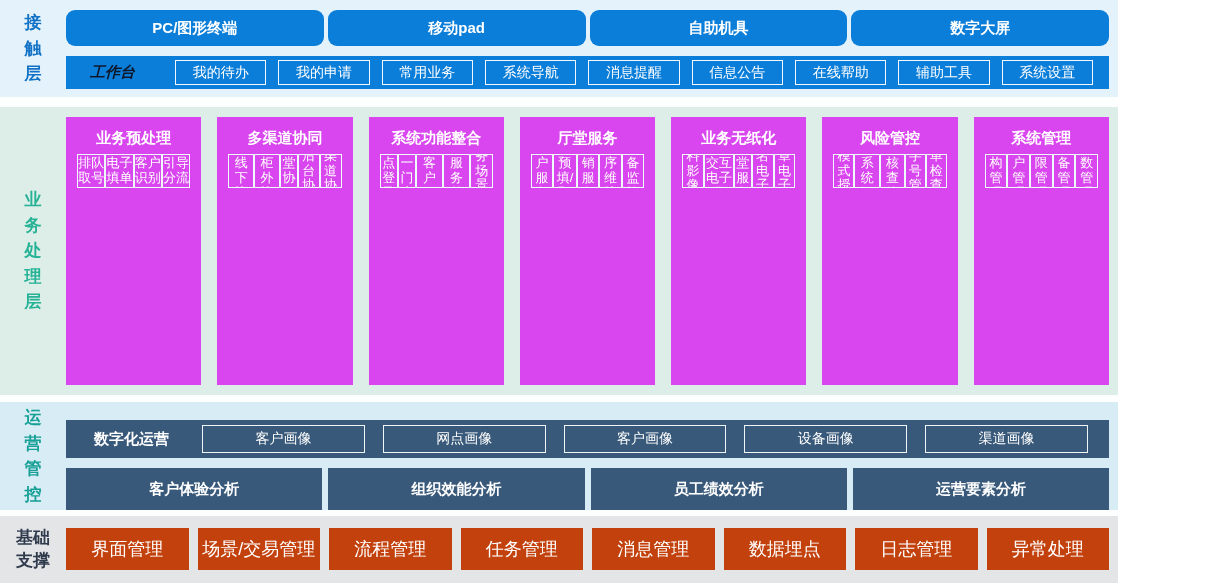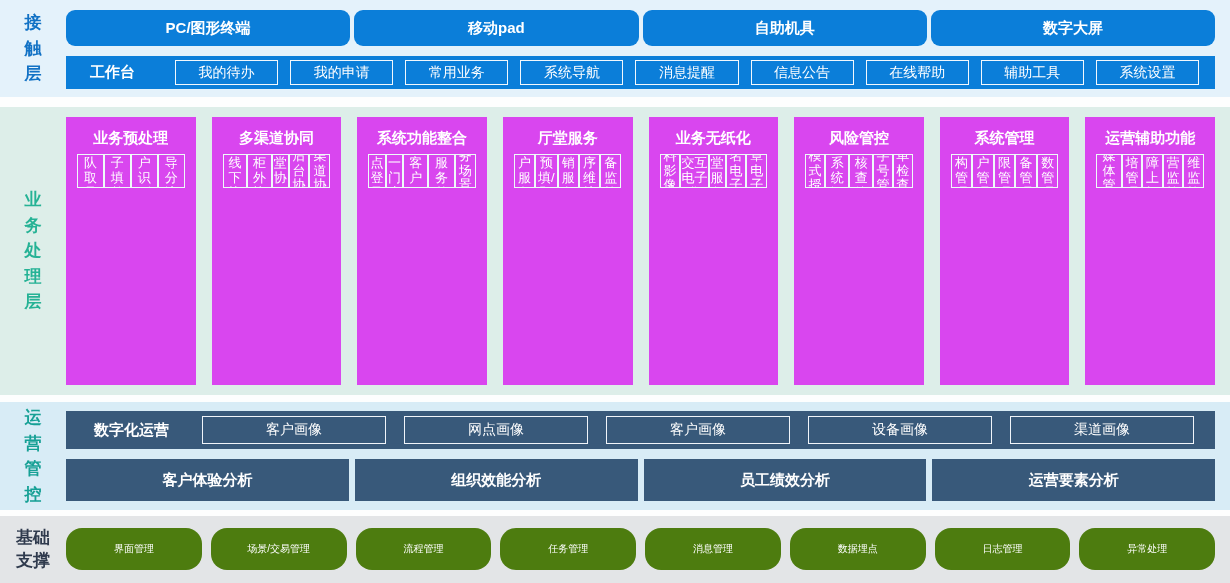--- a/index.html
+++ b/index.html
@@ -1,45 +1,45 @@
 <!DOCTYPE html>
 <html><head>
 <meta charset="utf-8">
 <style>
   * { margin:0; padding:0; box-sizing:border-box; }
   html,body { background:#ffffff; }
   .page {
-    width:1230px; height:583px; background:#fdfefe; overflow:hidden;
+    width:1118px; height:583px; background:#fdfefe; overflow:hidden;
     font-family:"Liberation Sans","DejaVu Sans",sans-serif;
     display:flex; flex-direction:column;
   }
   .layer { display:flex; width:100%; }
   .label-strip {
     width:66px; flex:0 0 66px; display:flex; align-items:center; justify-content:center;
   }
   .v-label {
     width:19px; font-size:17px; font-weight:bold; text-align:center;
     line-height:1.5; word-break:break-all;
   }
   .v-label.two-col { width:38px; line-height:1.35; }
-  .layer-content { flex:1; min-width:0; padding-right:15px; }
+  .layer-content { flex:1; min-width:0; padding-right:9px; }
 
   
   .layer-contact { height:97px; background:#e4f2fb; margin-bottom:10px; }
   .layer-contact .v-label { color:#1272c5; }
   .channel-row { display:flex; gap:4px; height:36px; margin-top:10px; margin-bottom:10px; }
   .channel-box {
     flex:1; background:#0b7ed9; border-radius:9px; color:#fff;
     font-size:15px; font-weight:bold; display:flex; align-items:center; justify-content:center;
   }
   .workbench-bar {
     height:33px; background:#0b7ed9; display:flex; align-items:center;
     padding:0 10px 0 24px;
   }
-  .workbench-label { color:#ffffff; font-size:15px; font-weight:bold; margin-right:34px; white-space:nowrap; }
+  .workbench-label { color:#0f172a; font-size:15px; font-weight:bold; margin-right:34px; white-space:nowrap;font-style:italic; }
   .workbench-item {
     flex:1; height:25px; margin:0 6px; border:1px solid #f2f8fd; color:#fff;
     font-size:14px; display:flex; align-items:center; justify-content:center; white-space:nowrap;
   }
 
   
   .layer-business { height:288px; background:#ddeee9; margin-bottom:7px; }
   .layer-business .v-label { color:#25b295; }
   .columns { display:flex; gap:16px; padding:10px 0 10px 0; height:100%; }
   .biz-col {
@@ -55,40 +55,40 @@
     height:34px; border:1px solid #eefbf8; color:#fff; font-size:13px;
     display:flex; align-items:center; justify-content:center; text-align:center;
     white-space:pre-line; line-height:1.15; overflow:hidden;
   }
 
   
   .layer-operation { height:108px; background:#d8ecf6; margin-bottom:6px; }
   .layer-operation .v-label { color:#16a095;font-family:Liberation Serif, serif; }
   .digital-bar {
     height:38px; background:#38597a; display:flex; align-items:center;
-    margin-top:9px; margin-bottom:10px; padding:0 12px 0 28px;
+    margin-top:18px; margin-bottom:10px; padding:0 12px 0 28px;
   }
   .digital-label { color:#fff; font-size:15px; font-weight:bold; margin-right:24px; white-space:nowrap; }
   .portrait-item {
     flex:1; height:28px; margin:0 9px; border:1px solid #f0f5fa; color:#fff;
     font-size:14px; display:flex; align-items:center; justify-content:center; white-space:nowrap;
   }
   .analysis-row { display:flex; gap:6px; height:42px; }
   .analysis-box {
     flex:1; background:#38597a; border-radius:0; color:#fff;
     font-size:15px; font-weight:bold; display:flex; align-items:center; justify-content:center;
   }
 
   
   .layer-foundation { height:67px; background:#e3e5e7; }
   .layer-foundation .v-label { color:#2f3a4d; }
   .foundation-row { display:flex; gap:9px; padding-top:12px; height:54px; }
   .foundation-box {
-    flex:1; height:42px; background:#4d7c0f; color:#fff; font-size:10px;
-    display:flex; align-items:center; justify-content:center; white-space:nowrap;border-radius:16px;
+    flex:1; height:42px; background:#c2410c; color:#fff; font-size:18px;
+    display:flex; align-items:center; justify-content:center; white-space:nowrap;
   }
 </style>
 </head>
 <body>
 
 <div class="page">
 
   <section class="layer layer-contact">
     <div class="label-strip">
       <div class="v-label">接触层</div>
@@ -192,30 +192,20 @@
           <div class="biz-col-title">系统管理</div>
           <div class="biz-items">
             <div class="biz-item">机构管理</div>
             <div class="biz-item">用户管理</div>
             <div class="biz-item">权限管理</div>
             <div class="biz-item">设备管理</div>
             <div class="biz-item">参数管理</div>
           </div>
         </div>
 
-        <div class="biz-col">
-          <div class="biz-col-title">运营辅助功能</div>
-          <div class="biz-items">
-            <div class="biz-item">多媒体管理</div>
-            <div class="biz-item">考培管理</div>
-            <div class="biz-item">故障上报</div>
-            <div class="biz-item">运营监控</div>
-            <div class="biz-item">运维监控</div>
-          </div>
-        </div>
 
       </div>
     </div>
   </section>
 
   <section class="layer layer-operation">
     <div class="label-strip">
       <div class="v-label">运营管控</div>
     </div>
     <div class="layer-content">

